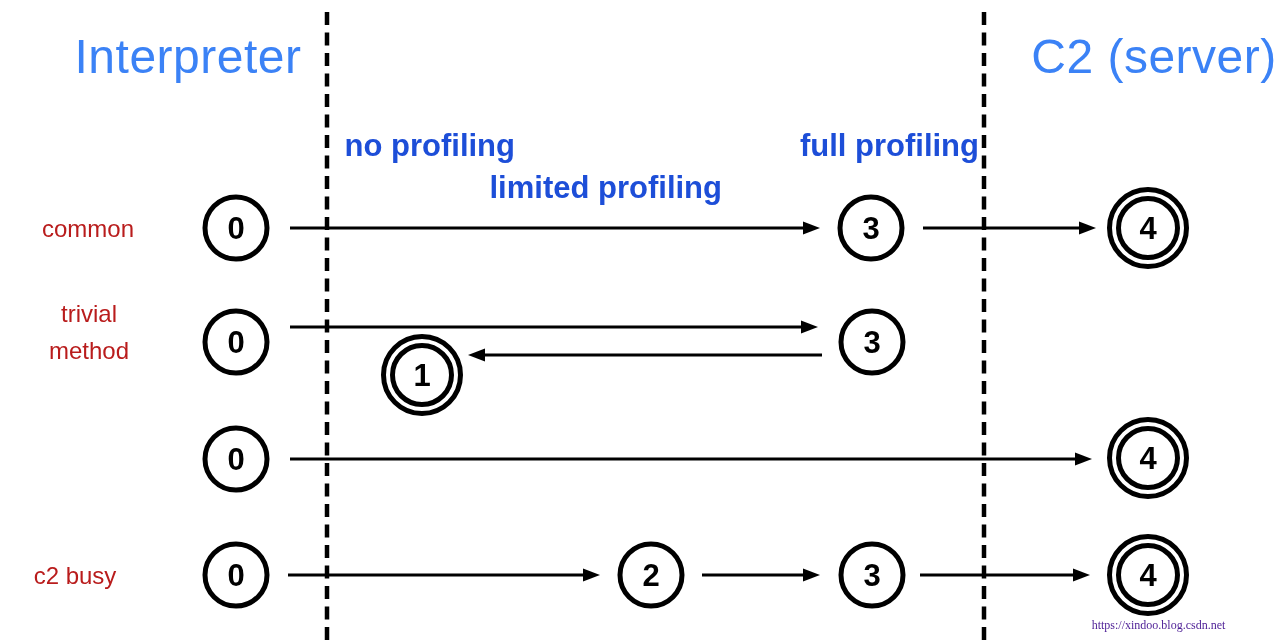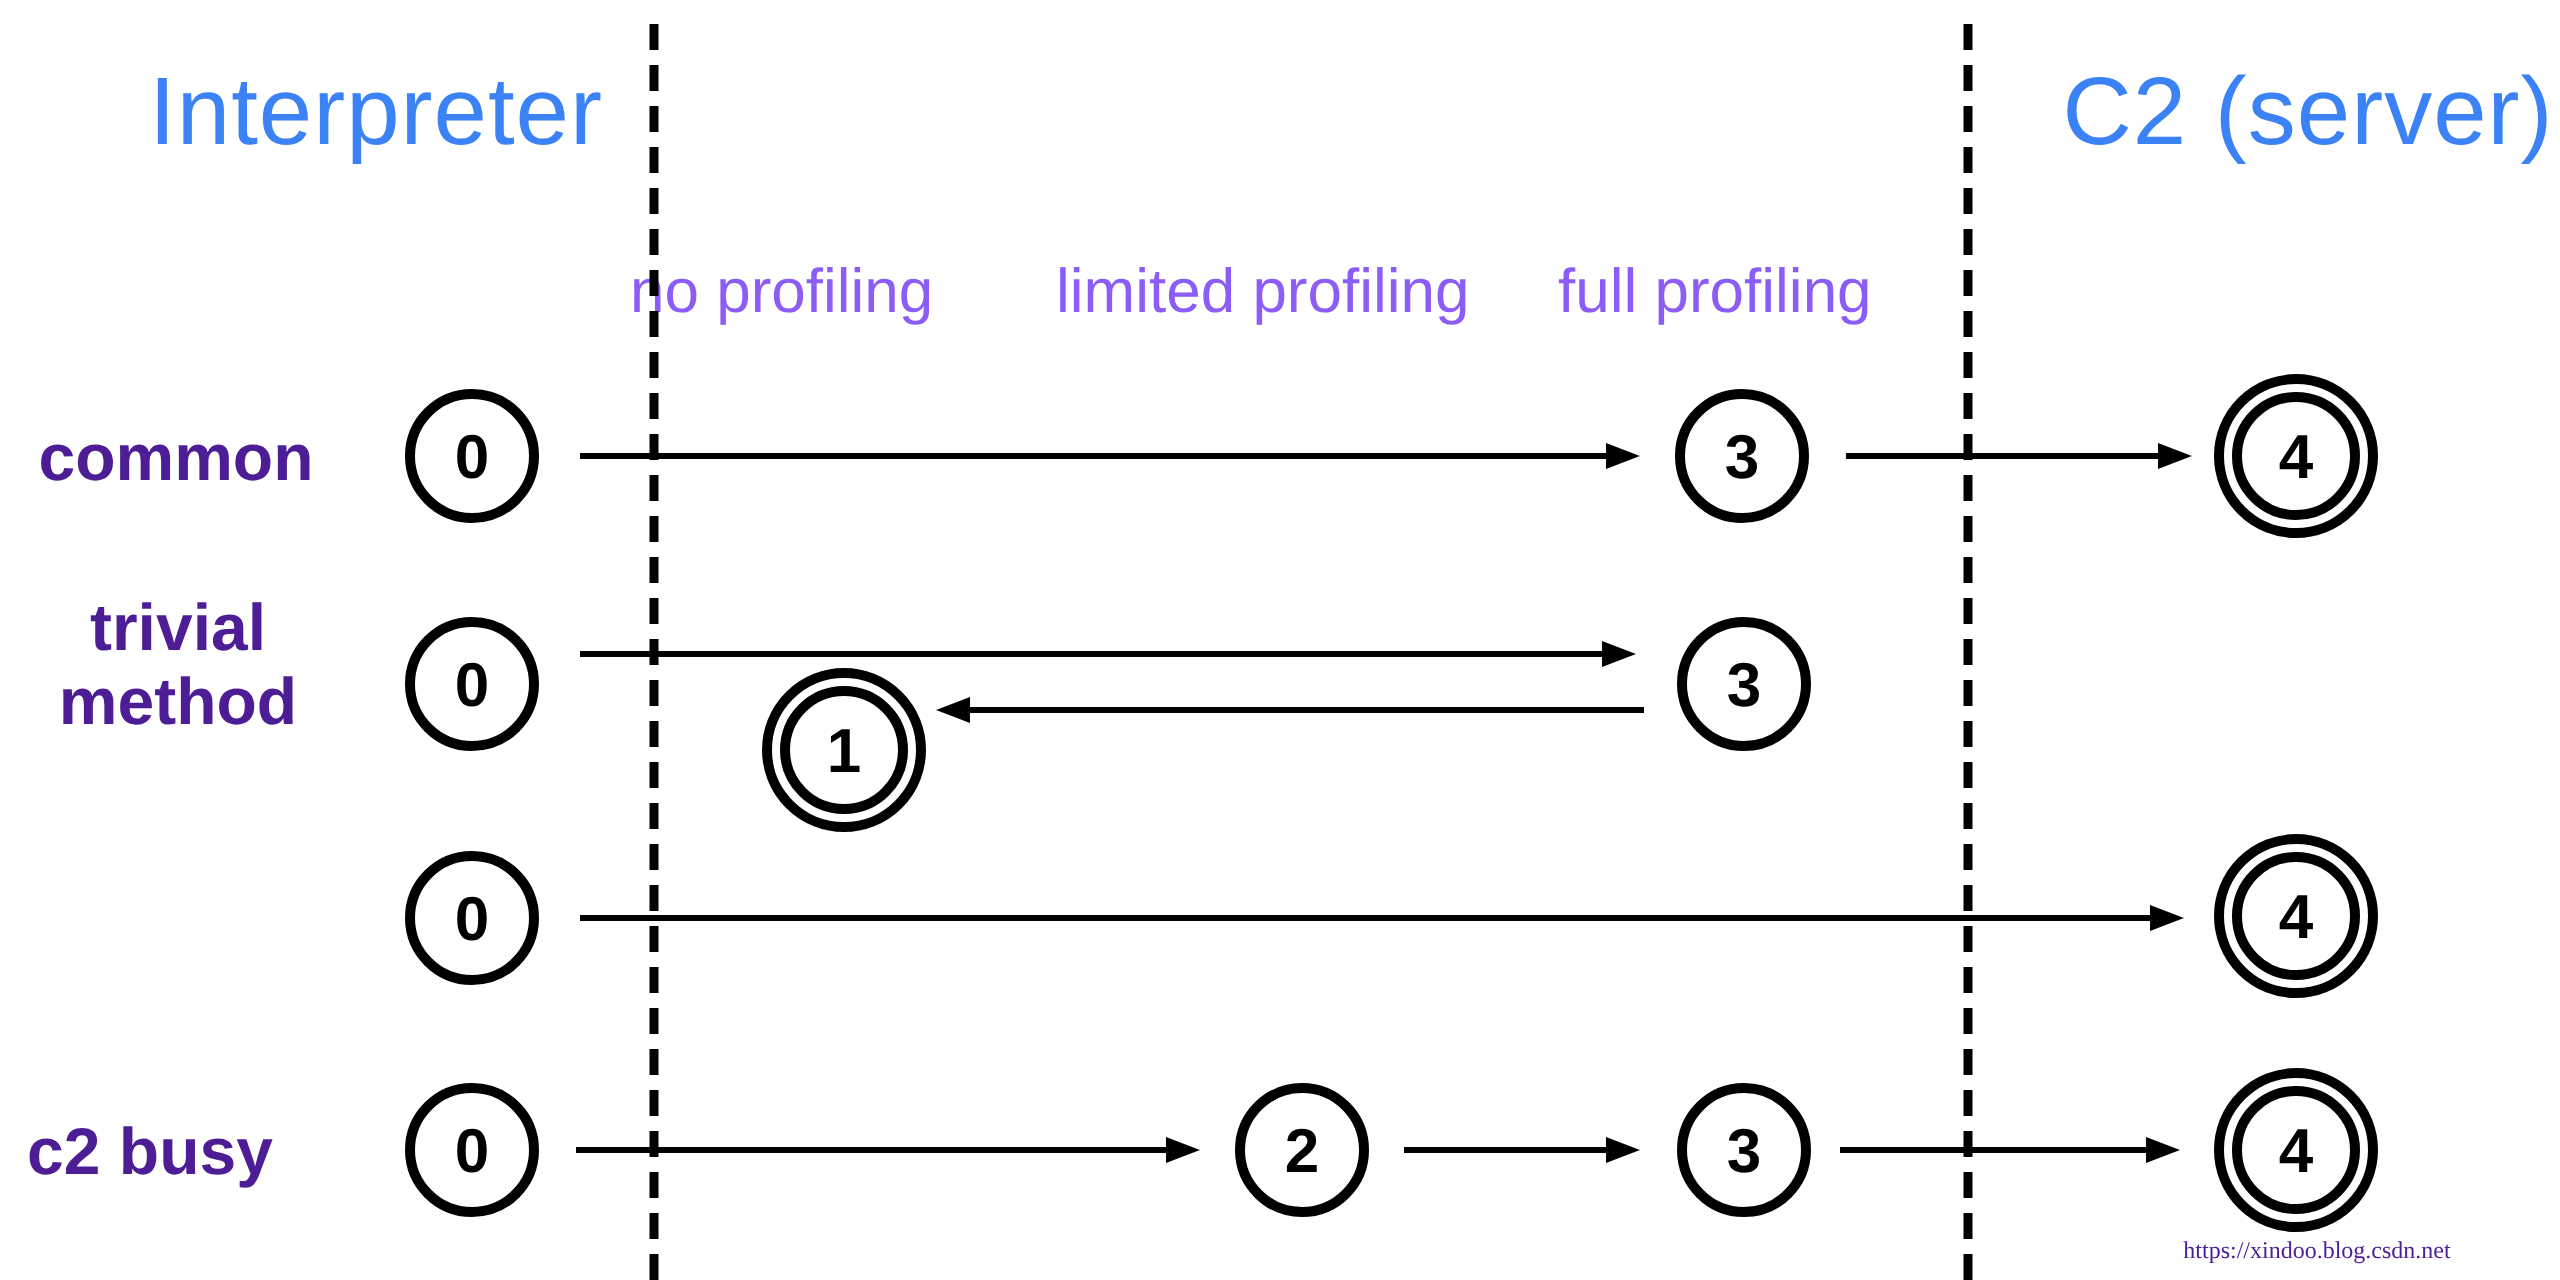--- a/index.html
+++ b/index.html
@@ -7,25 +7,25 @@
     position:relative;width:1280px;height:640px;background:#ffffff;
     overflow:hidden;font-family:"Liberation Sans",sans-serif;color:#000;
   }
   .hdr{
     position:absolute;top:31px;height:52px;line-height:52px;
     font-size:48px;font-weight:400;text-align:center;white-space:nowrap;
     letter-spacing:0.5px;color:#3b82f6;
   }
   .phase{
     position:absolute;top:130px;height:32px;line-height:32px;
-    font-size:31px;font-weight:400;text-align:left;white-space:nowrap;color:#8b5cf6;
+    font-size:31px;font-weight:700;text-align:right;white-space:nowrap;color:#1d4ed8;
   }
   .rowlab{
-    position:absolute;font-size:33px;font-weight:700;text-align:center;
-    line-height:37px;color:#4c1d95;
+    position:absolute;font-size:24px;font-weight:400;text-align:center;
+    line-height:37px;color:#b91c1c;
   }
   svg{position:absolute;left:0;top:0;}
   .divider{stroke:#000;stroke-width:4.5;stroke-dasharray:13 7.5;fill:none;}
   .arrow-line{stroke:#000;stroke-width:3;}
   .arrow-head{fill:#000;stroke:none;}
   .node circle{fill:#ffffff;stroke:#000;stroke-width:5;}
   .num{
     font-family:"Liberation Sans",sans-serif;font-size:31px;font-weight:700;
     text-anchor:middle;fill:#000;
   }
@@ -37,21 +37,21 @@
 </style>
 </head>
 <body>
 
 <div id="stage">
 
   <div class="hdr" style="left:38px;width:300px;">Interpreter</div>
   <div class="hdr" style="left:1003px;width:302px;">C2 (server)</div>
 
   <div class="phase" style="left:315px;width:200px;">no profiling</div>
-  <div class="phase" style="left:528px;width:250px;">limited profiling</div>
+  <div class="phase" style="left:472px;width:250px;margin-top:42px;">limited profiling</div>
   <div class="phase" style="left:779px;width:200px;">full profiling</div>
 
   <div class="rowlab" style="left:8px;top:210px;width:160px;">common</div>
   <div class="rowlab" style="left:28px;top:295px;width:122px;">trivial method</div>
   <div class="rowlab" style="left:0px;top:557px;width:150px;">c2 busy</div>
 
   <svg width="1280" height="640" viewBox="0 0 1280 640">
 
     <line class="divider" x1="327" y1="12" x2="327" y2="640"></line>
     <line class="divider" x1="984" y1="12" x2="984" y2="640"></line>

